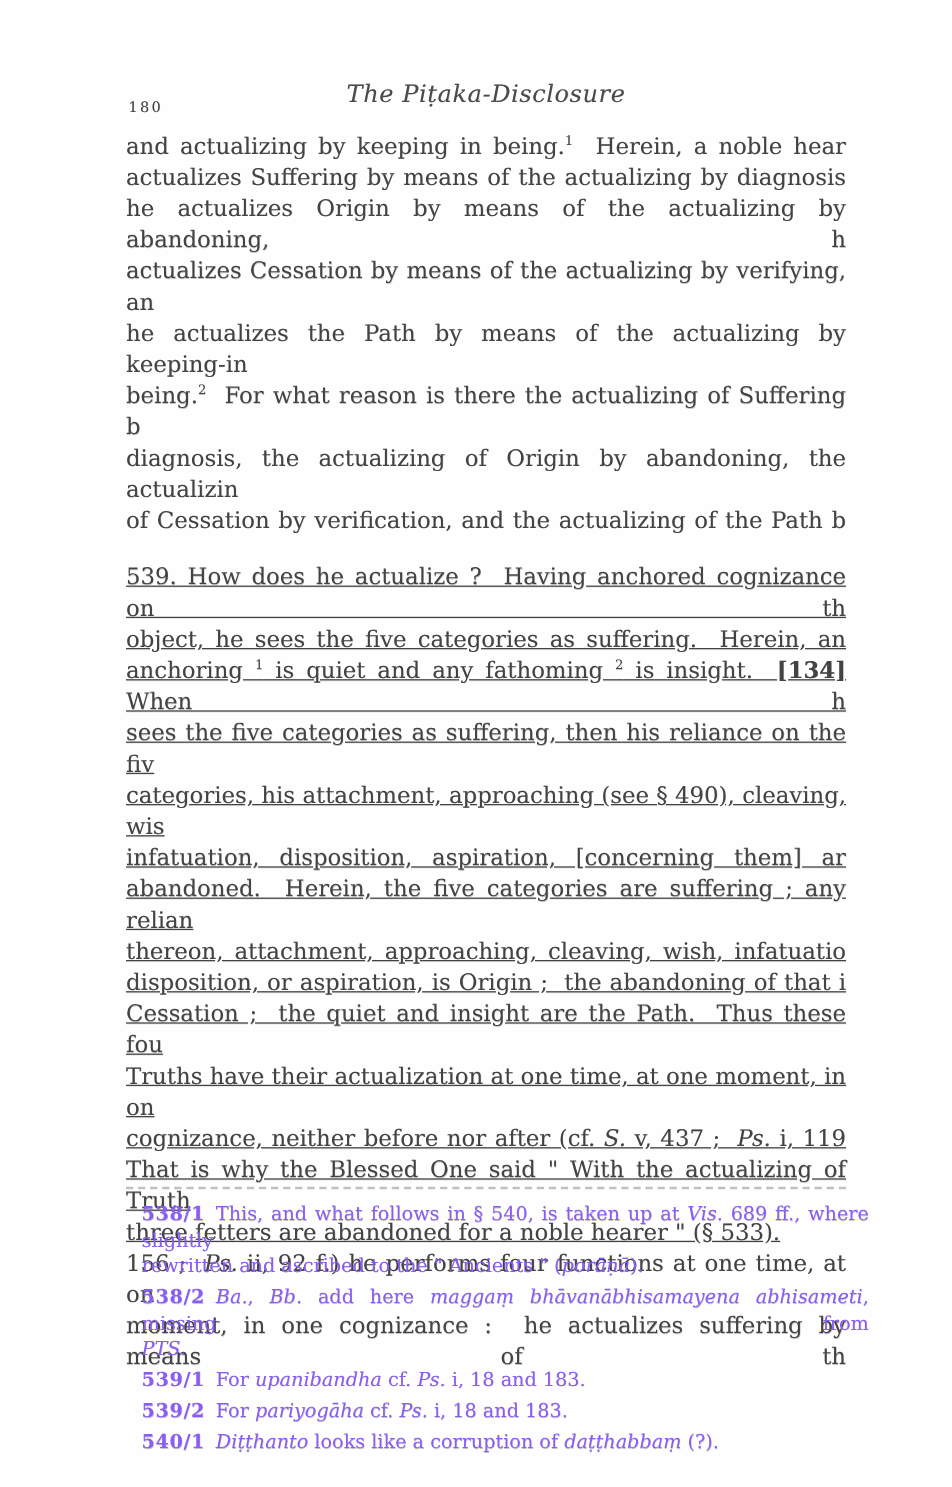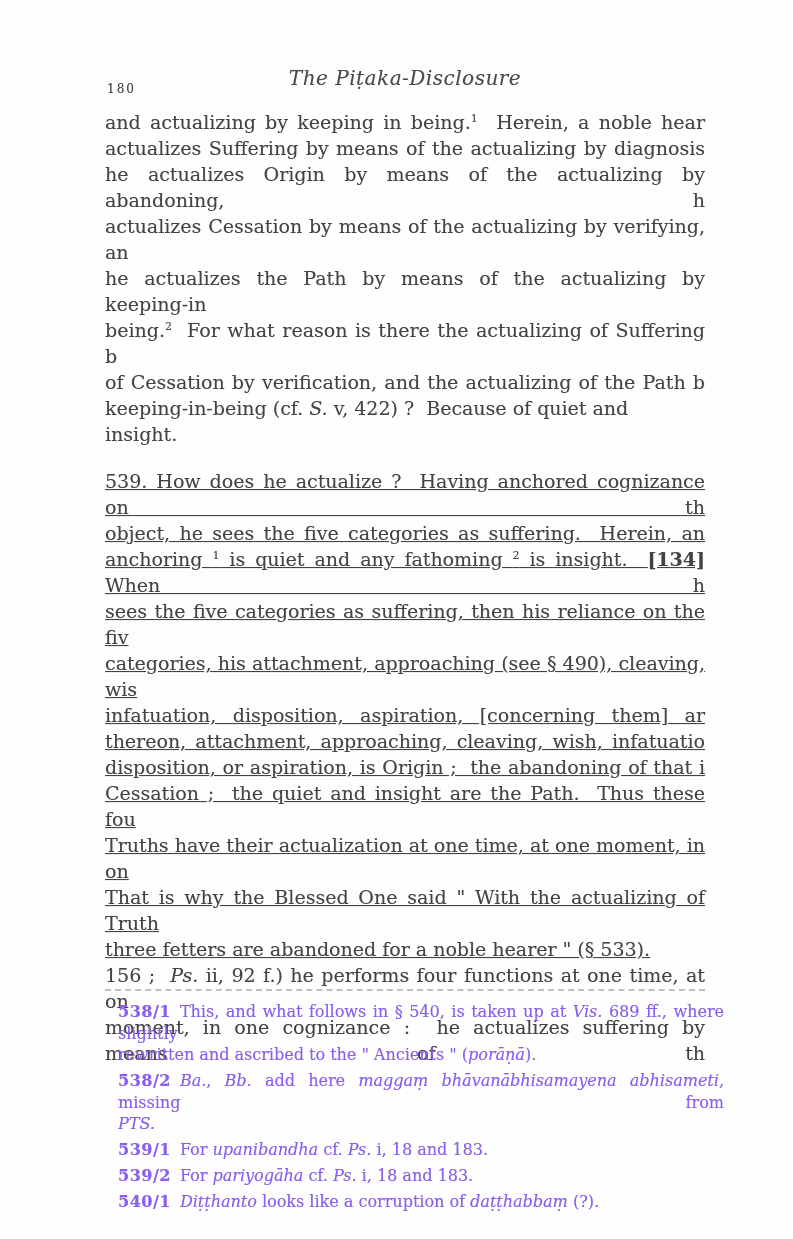--- a/index.html
+++ b/index.html
@@ -60,34 +60,36 @@
   </div>
 
   <div class="body-text">
       <div class="para">
         <div class="line full">and actualizing by keeping in being.<sup>1</sup>&nbsp; Herein, a noble hear</div>
         <div class="line full">actualizes Suffering by means of the actualizing by diagnosis</div>
         <div class="line full">he actualizes Origin by means of the actualizing by abandoning, h</div>
         <div class="line full">actualizes Cessation by means of the actualizing by verifying, an</div>
         <div class="line full">he actualizes the Path by means of the actualizing by keeping-in</div>
         <div class="line full">being.<sup>2</sup>&nbsp; For what reason is there the actualizing of Suffering b</div>
+        <div class="line full">diagnosis, the actualizing of Origin by abandoning, the actualizin</div>
         <div class="line full">of Cessation by verification, and the actualizing of the Path b</div>
-        <div class="line">keeping-in-being (cf. <i>S.</i> v, 422) ?&nbsp; Because of quiet and insight.</div>
       </div>
       <div class="para spaced">
         <div class="line full">539. How does he actualize ?&nbsp; Having anchored cognizance on th</div>
         <div class="line full">object, he sees the five categories as suffering.&nbsp; Herein, an</div>
         <div class="line full">anchoring <sup>1</sup> is quiet and any fathoming <sup>2</sup> is insight.&nbsp; <b>[134]</b> When h</div>
         <div class="line full">sees the five categories as suffering, then his reliance on the fiv</div>
         <div class="line full">categories, his attachment, approaching (see § 490), cleaving, wis</div>
         <div class="line full">infatuation, disposition, aspiration, [concerning them] ar</div>
+        <div class="line full">abandoned.&nbsp; Herein, the five categories are suffering ; any relian</div>
         <div class="line full">thereon, attachment, approaching, cleaving, wish, infatuatio</div>
         <div class="line full">disposition, or aspiration, is Origin ;&nbsp; the abandoning of that i</div>
         <div class="line full">Cessation ;&nbsp; the quiet and insight are the Path.&nbsp; Thus these fou</div>
         <div class="line full">Truths have their actualization at one time, at one moment, in on</div>
+        <div class="line full">cognizance, neither before nor after (cf. <i>S.</i> v, 437 ;&nbsp; <i>Ps.</i> i, 119</div>
         <div class="line full">That is why the Blessed One said " With the actualizing of Truth</div>
         <div class="line">three fetters are abandoned for a noble hearer " (§ 533).</div>
       </div>
       <div class="para">
         <div class="line full">156 ;&nbsp; <i>Ps.</i> ii, 92 f.) he performs four functions at one time, at on</div>
         <div class="line full">moment, in one cognizance :&nbsp; he actualizes suffering by means of th</div>
       </div>
     </div>
 
   <div class="fn-rule"></div>

